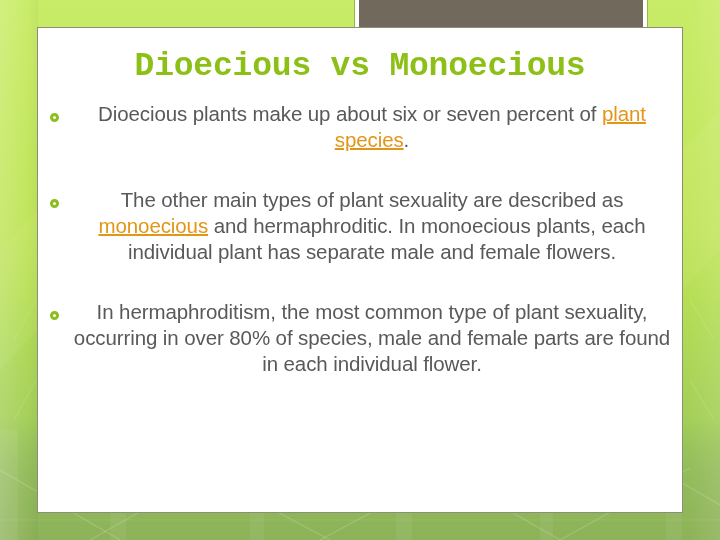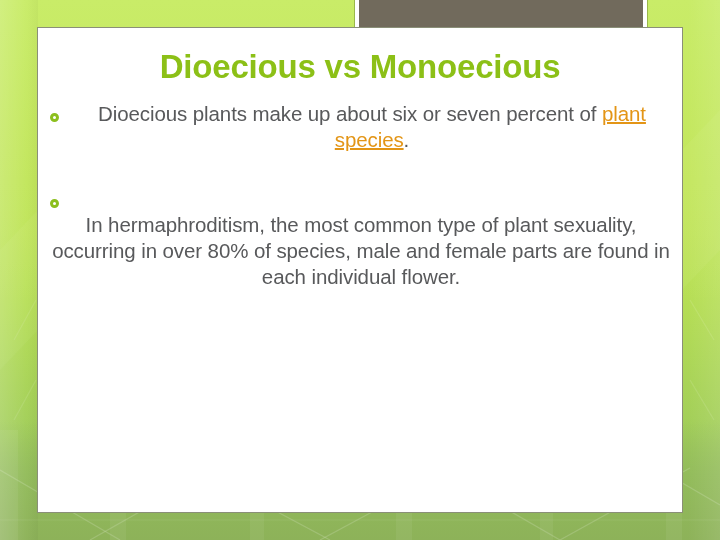--- a/index.html
+++ b/index.html
@@ -100,38 +100,38 @@
     position: absolute;
     left: 0;
     top: 22px;
     width: 100%;
     text-align: center;
     color: #8cc017;
     font-size: 33px;
     font-weight: bold;
     letter-spacing: -0.2px;
     line-height: 1.05;
-    font-family: Liberation Sans, sans-serif;
+    font-family: Liberation Mono, monospace;
     white-space: nowrap;
   }
 
   .body-area {
     position: absolute;
     left: 12px;
     top: 73px;
     right: 10px;
     text-align: center;
   }
 
   .bullet-row {
     display: flex;
     align-items: flex-start;
     margin-bottom: 34px;
   }
-  .bullet-row:last-child { margin-bottom: 8px; flex-direction: column; }
+  .bullet-row:last-child { margin-bottom: 8px; }
 
   .bullet-marker {
     flex: 0 0 auto;
     width: 22px;
     padding-top: 7px;
     text-align: left;
   }
   .ring {
     display: inline-block;
     width: 9px;
@@ -215,20 +215,28 @@
 
       <div class="bullet-row">
         <div class="bullet-marker">
           <span class="ring"></span>
         </div>
         <div class="bullet-text">
           <span>Dioecious plants make up about six or seven percent of </span><a class="lnk" href="#">plant species</a><span>.</span>
         </div>
       </div>
 
+      <div class="bullet-row">
+        <div class="bullet-marker">
+          <span class="ring"></span>
+        </div>
+        <div class="bullet-text">
+          <span>The other main types of plant sexuality are described as </span><a class="lnk" href="#">monoecious</a><span> and hermaphroditic. In monoecious plants, each individual plant has separate male and female flowers.</span>
+        </div>
+      </div>
 
       <div class="bullet-row b3">
         <div class="bullet-marker">
           <span class="ring"></span>
         </div>
         <div class="bullet-text">
           <span> In hermaphroditism, the most common type of plant sexuality, occurring in over 80% of species, male and female parts are found in each individual flower.</span>
         </div>
       </div>
 

